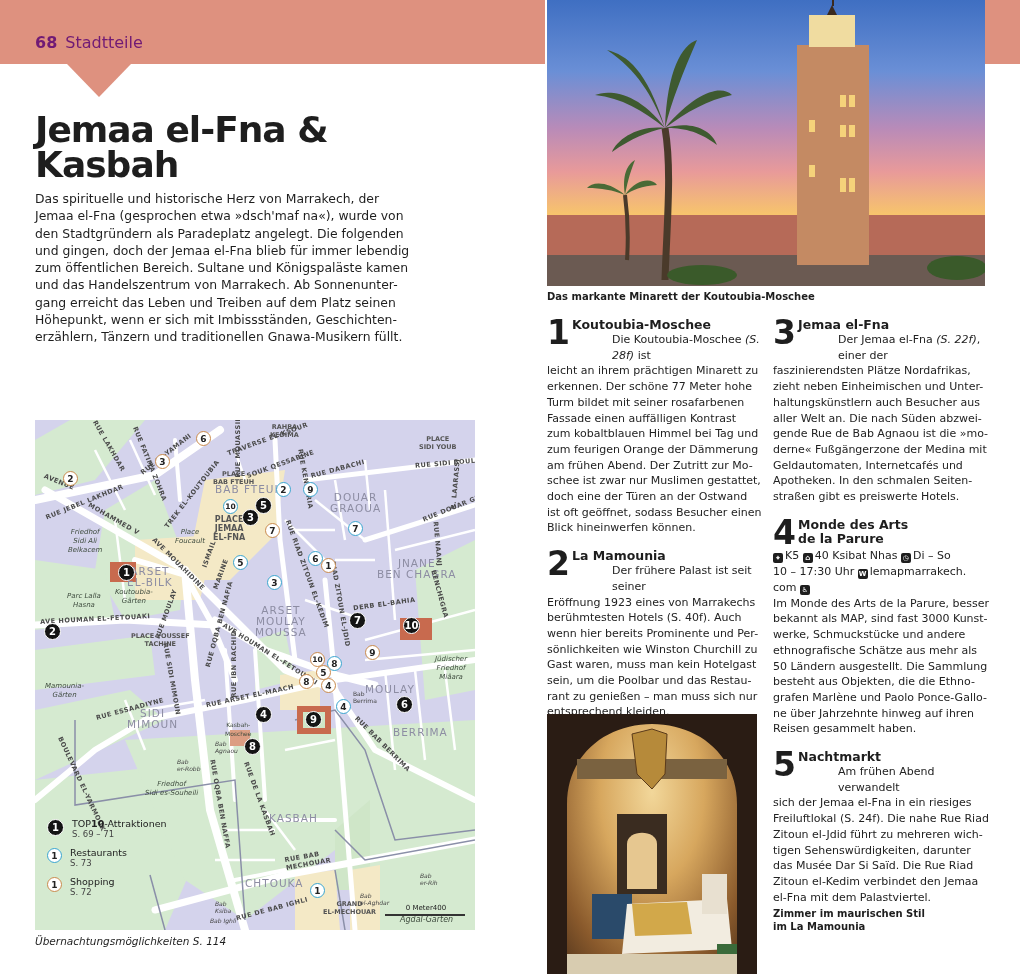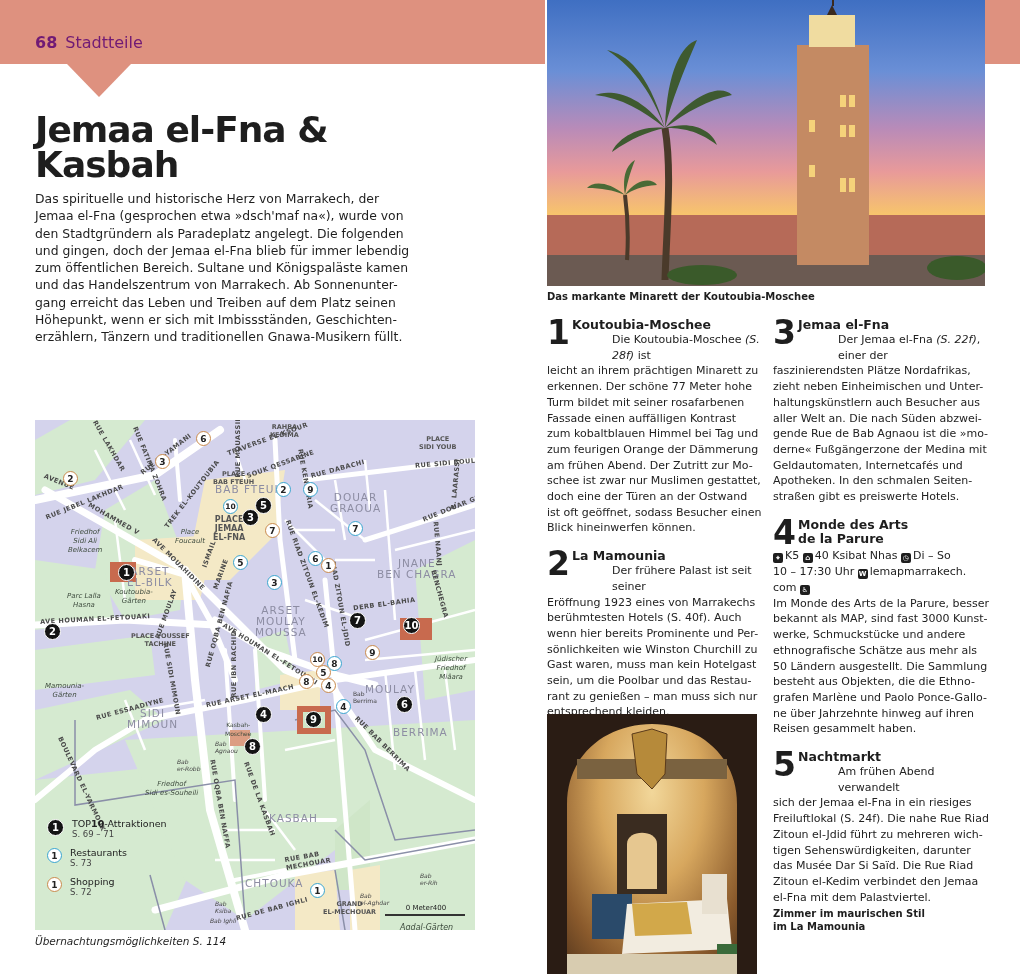--- a/index.html
+++ b/index.html
@@ -209,21 +209,21 @@
   <div class="map-label lbl-place" style="left:96px;top:212px;">PLACE YOUSSEF<br>TACHINE</div>
   <div class="map-label lbl-place" style="left:288px;top:480px;">GRAND<br>EL-MECHOUAR</div>
 
   <div class="map-label lbl-green" style="left:33px;top:108px;">Friedhof<br>Sidi Ali<br>Belkacem</div>
   <div class="map-label lbl-green" style="left:140px;top:108px;">Place<br>Foucault</div>
   <div class="map-label lbl-green" style="left:32px;top:172px;">Parc Lalla<br>Hasna</div>
   <div class="map-label lbl-green" style="left:80px;top:168px;">Koutoubia-<br>Gärten</div>
   <div class="map-label lbl-green" style="left:10px;top:262px;">Mamounia-<br>Gärten</div>
   <div class="map-label lbl-green" style="left:110px;top:360px;">Friedhof<br>Sidi es-Souheili</div>
   <div class="map-label lbl-green" style="left:400px;top:235px;">Jüdischer<br>Friedhof<br>Miâara</div>
-  <div class="map-label lbl-green" style="left:365px;top:495px;font-size:8px;margin-top:8px;">Agdal-Gärten</div>
+  <div class="map-label lbl-green" style="left:365px;top:495px;font-size:8px;">Agdal-Gärten</div>
   <div class="map-label lbl-green" style="left:190px;top:300px;font-size:6px;font-style:normal;">Kasbah-<br>Moschee</div>
 
   <div class="map-label lbl-gate" style="left:180px;top:320px;">Bab<br>Agnaou</div>
   <div class="map-label lbl-gate" style="left:142px;top:338px;">Bab<br>er-Robb</div>
   <div class="map-label lbl-gate" style="left:180px;top:480px;">Bab<br>Ksiba</div>
   <div class="map-label lbl-gate" style="left:175px;top:497px;">Bab Ighli</div>
   <div class="map-label lbl-gate" style="left:318px;top:270px;font-style:normal;">Bab<br>Berrima</div>
   <div class="map-label lbl-gate" style="left:325px;top:472px;">Bab<br>el-Aghdar</div>
   <div class="map-label lbl-gate" style="left:385px;top:452px;">Bab<br>er-Rih</div>
 

